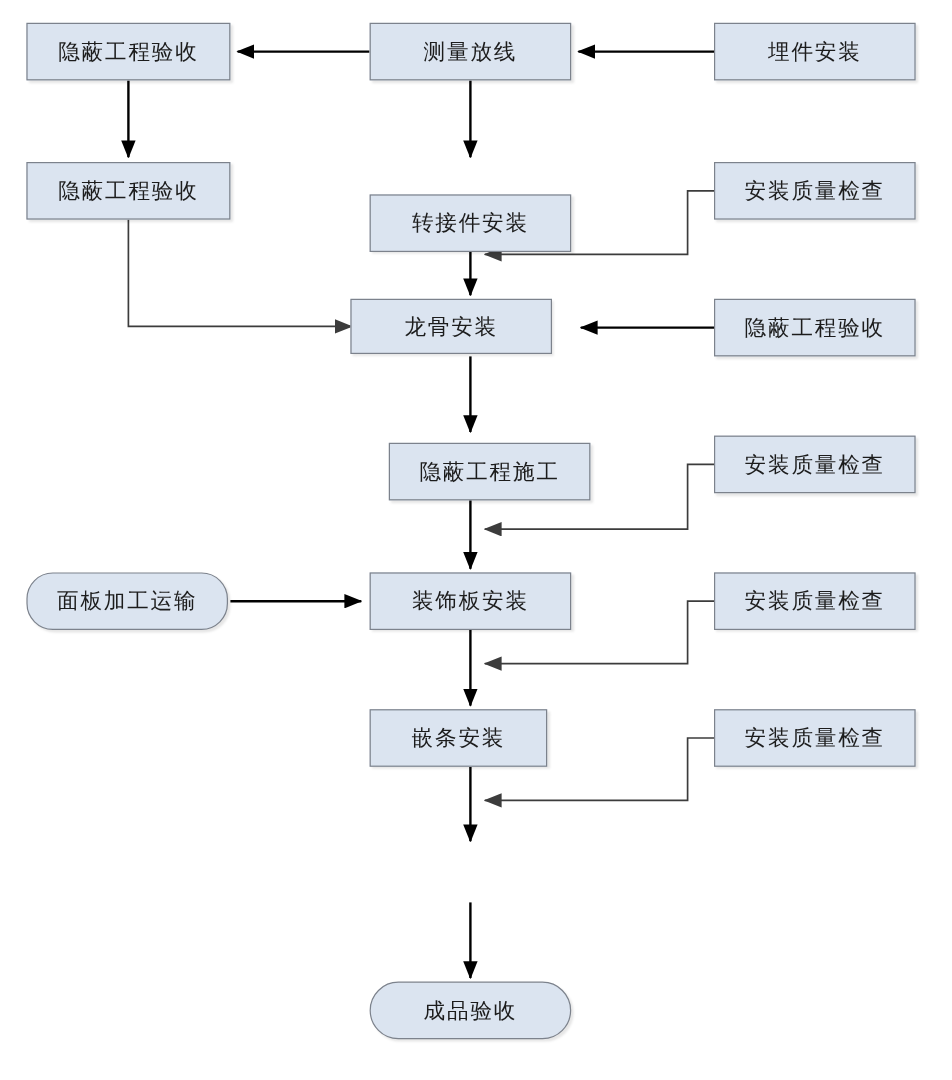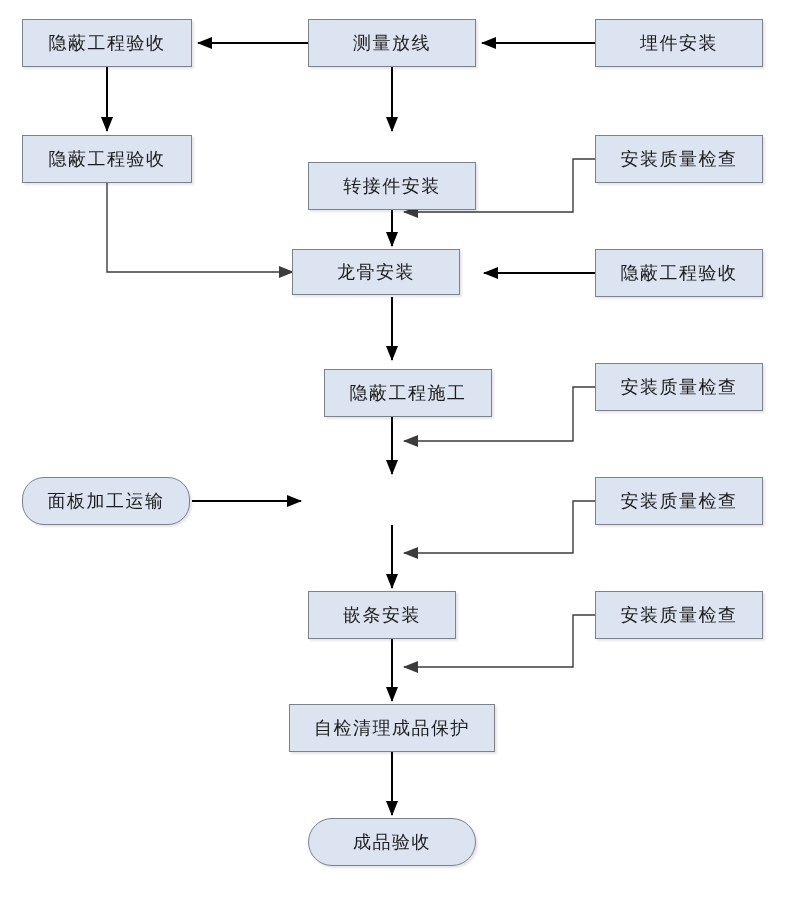--- a/index.html
+++ b/index.html
@@ -101,32 +101,32 @@
   <div class="node" style="left:308px;top:369px;width:168px;height:48px;margin-left:16px;">
     <span>隐蔽工程施工</span>
   </div>
   <div class="node" style="left:595px;top:363px;width:168px;height:48px;">
     <span>安装质量检查</span>
   </div>
 
   <div class="node" style="left:22px;top:477px;width:168px;height:48px;border-radius:22px;">
     <span>面板加工运输</span>
   </div>
+  <div class="node" style="left:308px;top:477px;width:168px;height:48px;">
+    <span>装饰板安装</span>
+  </div>
   <div class="node" style="left:595px;top:477px;width:168px;height:48px;">
     <span>安装质量检查</span>
   </div>
 
   <div class="node" style="left:308px;top:591px;width:148px;height:48px;">
     <span>嵌条安装</span>
   </div>
   <div class="node" style="left:595px;top:591px;width:168px;height:48px;">
     <span>安装质量检查</span>
   </div>
 
-  <div class="node" style="left:289px;top:704px;width:206px;height:48px;">
-    <span>自检清理成品保护</span>
-  </div>
 
   <div class="node" style="left:308px;top:818px;width:168px;height:48px;border-radius:24px;">
     <span>成品验收</span>
   </div>
 
 </div>
 
 </body></html>

